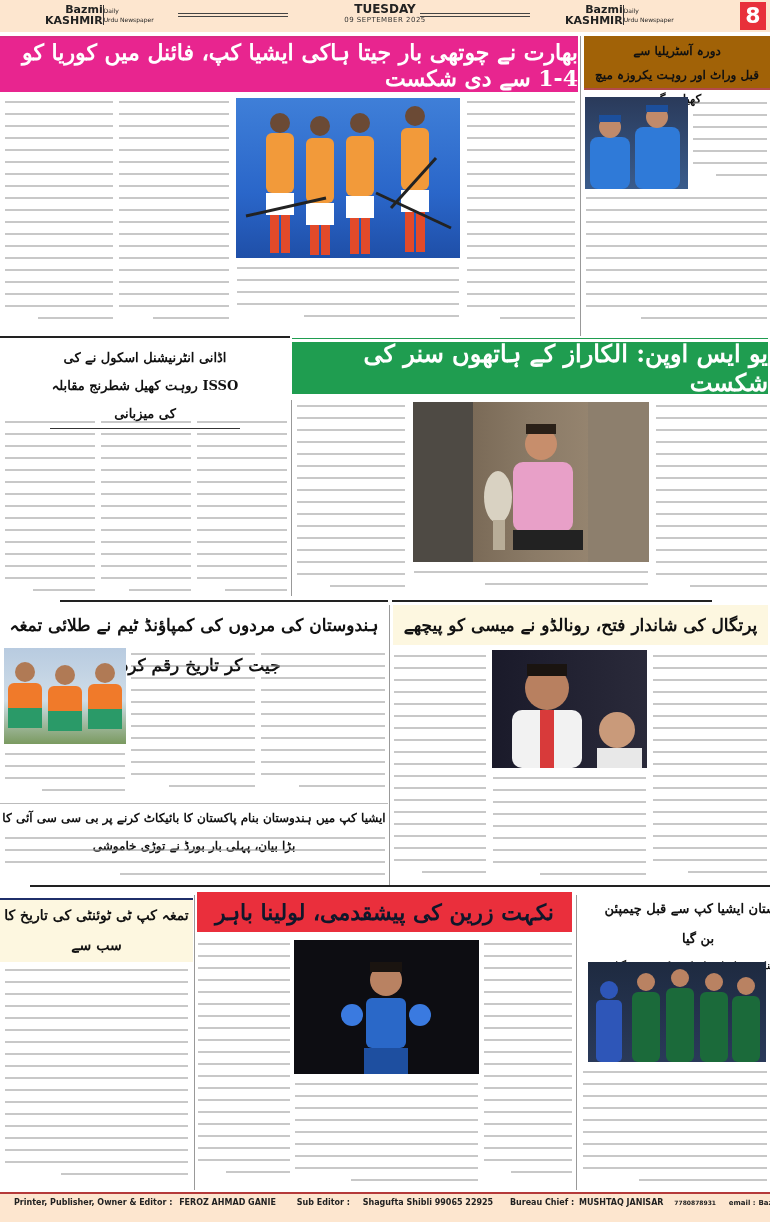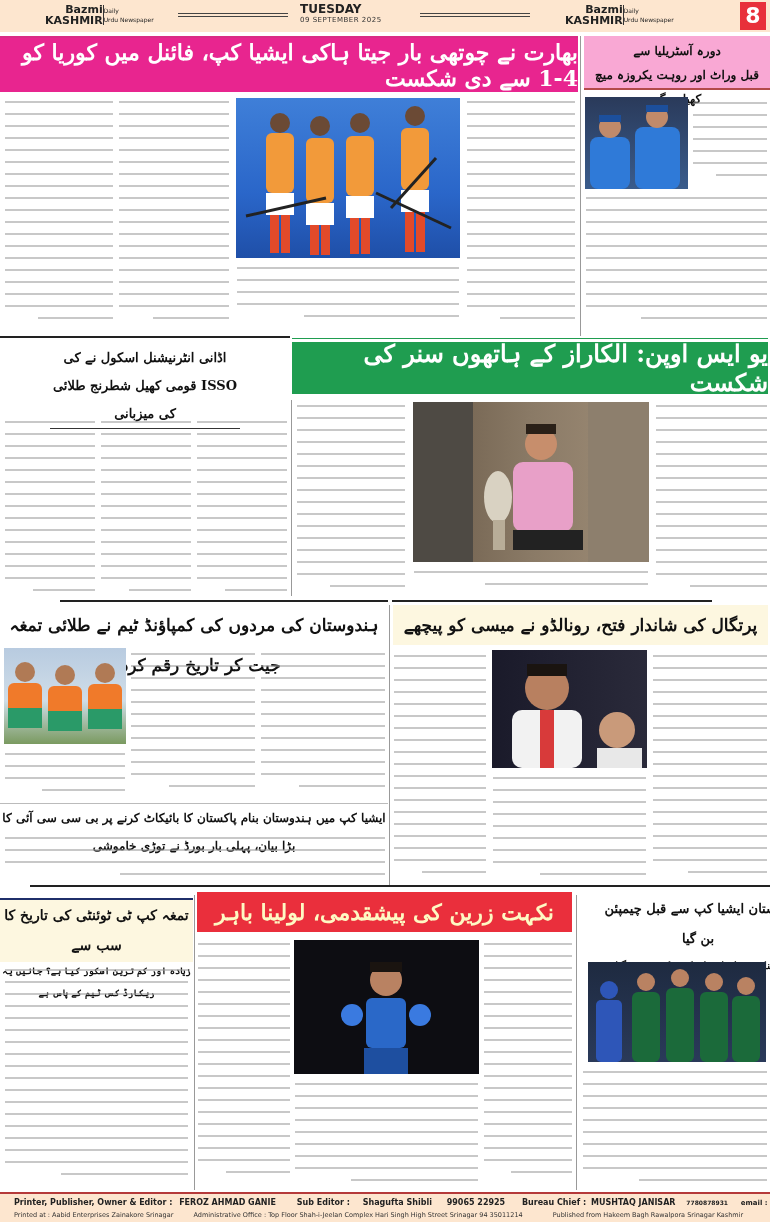--- a/index.html
+++ b/index.html
@@ -4,31 +4,31 @@
 <style>
 *{box-sizing:border-box;margin:0;padding:0}
 body{width:770px;height:1222px;background:#fff;font-family:"DejaVu Sans",sans-serif;position:relative;overflow:hidden;color:#222}
 .abs{position:absolute}
 .masthead{left:0;top:0;width:770px;height:32px;background:#fde6cf}
 .mh-logo{display:flex;align-items:center;gap:0}
 .mh-logo .name{font-family:"DejaVu Sans",sans-serif;font-weight:bold;font-size:11px;line-height:11px;text-align:right;color:#222}
 .mh-logo .sep{width:1px;height:20px;background:#333}
 .mh-logo .tag{font-size:6px;line-height:9px;color:#222}
 .dbl-line{height:4px;border-top:1px solid #444;border-bottom:1px solid #444}
-.dateblock{}
+.dateblock{text-align:center}
 .dateblock .day{font-weight:bold;font-size:12px;color:#222}
 .dateblock .date{font-size:7px;color:#333;letter-spacing:.5px}
 .pagebadge{right:4px;top:2px;width:26px;height:28px;background:#e8303a;color:#fff;font-weight:bold;font-size:22px;text-align:center;line-height:28px}
 .rule-pink{height:2px;background:#d92c86}
 .banner{display:flex;align-items:center;justify-content:center;direction:rtl;font-family:"DejaVu Serif",serif;font-weight:bold}
 .pink{background:#e8258f;color:#fff}
 .green{background:#1f9d50;color:#fff}
-.red{background:#ea2f3c;color:#fef9c3}
+.red{background:#ea2f3c;color:#0f172a}
 .cream{background:#fdf7e0;color:#111}
-.lightpink{background:#f9a8d4;color:#111}
+.lightpink{background:#a16207;color:#111}
 .col{direction:rtl;font-size:6.5px;line-height:12px;color:#333;text-align:justify;overflow:hidden;font-family:"DejaVu Sans",sans-serif}
 .col .line{height:12px;border-bottom:0;position:relative}
 .col .line::after{content:"";position:absolute;left:1px;right:1px;top:5px;height:2px;background:#9a9a9a;opacity:.55}
 .photo{overflow:hidden}
 .vrule{width:1px;background:#999}
 .hrule{height:2px;background:#222}
 .footer{left:0;top:1192px;width:770px;height:30px;background:#fde6cf;border-top:2px solid #b53a3a}
 .footer .row1{font-size:8px;font-weight:bold;color:#222;white-space:nowrap}
 .footer .row2{font-size:6.5px;color:#333;white-space:nowrap}
 .hd{direction:rtl;text-align:center;font-family:"DejaVu Serif",serif;font-weight:bold;color:#111}
@@ -213,21 +213,21 @@
     <div class="line"></div>
     <div class="line"></div>
     <div class="line"></div>
     <div class="line"></div>
     <div class="line" style="margin-left: 30%;"></div>
   </div>
 
 <div class="abs hrule" style="left:0;top:336px;width:290px"></div>
 <div class="abs hrule" style="left:292px;top:338px;width:476px;height:1px;background:#1f9d50"></div>
 <div class="abs hd" style="left:0;top:340px;width:290px;height:70px;font-size:13px;line-height:28px;padding-top:4px">
-  <div style="border-bottom:1px solid #333;margin:0 50px">اڈانی انٹرنیشنل اسکول نے کی ISSO قومی کھیل شطرنج طلائی کی میزبانی</div>
+  <div style="border-bottom:1px solid #333;margin:0 50px">اڈانی انٹرنیشنل اسکول نے کی ISSO روہت کھیل شطرنج مقابلہ کی میزبانی</div>
 </div>
 <div class="abs banner green" style="left:292px;top:342px;width:476px;height:52px;font-size:24px">یو ایس اوپن: الکاراز کے ہاتھوں سنر کی شکست</div>
 
 <div class="abs col" style="left:4px;top:416px;width:92px;height:180px" id="c7">
     <div class="line"></div>
     <div class="line"></div>
     <div class="line"></div>
     <div class="line"></div>
     <div class="line"></div>
     <div class="line"></div>
@@ -457,21 +457,20 @@
 <div class="abs col" style="left:4px;top:832px;width:382px;height:50px" id="c19">
     <div class="line"></div>
     <div class="line"></div>
     <div class="line"></div>
     <div class="line" style="margin-left: 30%;"></div>
   </div>
 
 <div class="abs hrule" style="left:30px;top:885px;width:740px"></div>
 <div class="abs hd cream" style="left:0;top:898px;width:193px;height:64px;font-size:11px;line-height:22px;border-top:2px solid #1f2f6a">
   <div style="font-size:14px;line-height:30px">تمغہ کپ ٹی ٹوئنٹی کی تاریخ کا سب سے</div>
-  <div style="font-size:9px">زیادہ اور کم ترین اسکور کیا ہے؟ جانیں یہ ریکارڈ کس ٹیم کے پاس ہے</div>
 </div>
 <div class="abs col" style="left:4px;top:964px;width:185px;height:224px" id="c20">
     <div class="line"></div>
     <div class="line"></div>
     <div class="line"></div>
     <div class="line"></div>
     <div class="line"></div>
     <div class="line"></div>
     <div class="line"></div>
     <div class="line"></div>
@@ -590,25 +589,20 @@
     <div class="line"></div>
     <div class="line" style="margin-left: 30%;"></div>
   </div>
 
 <div class="abs footer">
   <div class="abs row1" style="left:14px;top:4px">
     <span>Printer, Publisher, Owner  &amp; Editor :</span>
     <span style="margin-left:4px">FEROZ AHMAD GANIE</span>
     <span style="margin-left:18px">Sub Editor  :</span>
     <span style="margin-left:10px">Shagufta Shibli</span>
-    <span style="margin-left:12px">99065  22925</span>
+    <span style="">99065  22925</span>
     <span style="margin-left:14px">Bureau Chief  :</span>
     <span style="margin-left:2px">MUSHTAQ JANISAR</span>
     <span style="margin-left:8px;font-size:6px">7780878931</span>
     <span style="margin-left:10px;font-size:7px">email :</span>
     <span style="font-size:7px">Bazmikashmir09@gmail.com</span>
   </div>
-  <div class="abs row2" style="left:14px;top:17px">
-    <span>Printed at   :  Aabid Enterprises Zainakore  Srinagar</span>
-    <span style="margin-left:18px">Administrative Office   :   Top Floor Shah-i-Jeelan Complex Hari Singh High Street Srinagar 94  35011214</span>
-    <span style="margin-left:28px">Published  from  Hakeem  Bagh  Rawalpora  Srinagar Kashmir</span>
-  </div>
 </div>
 
 </body></html>

